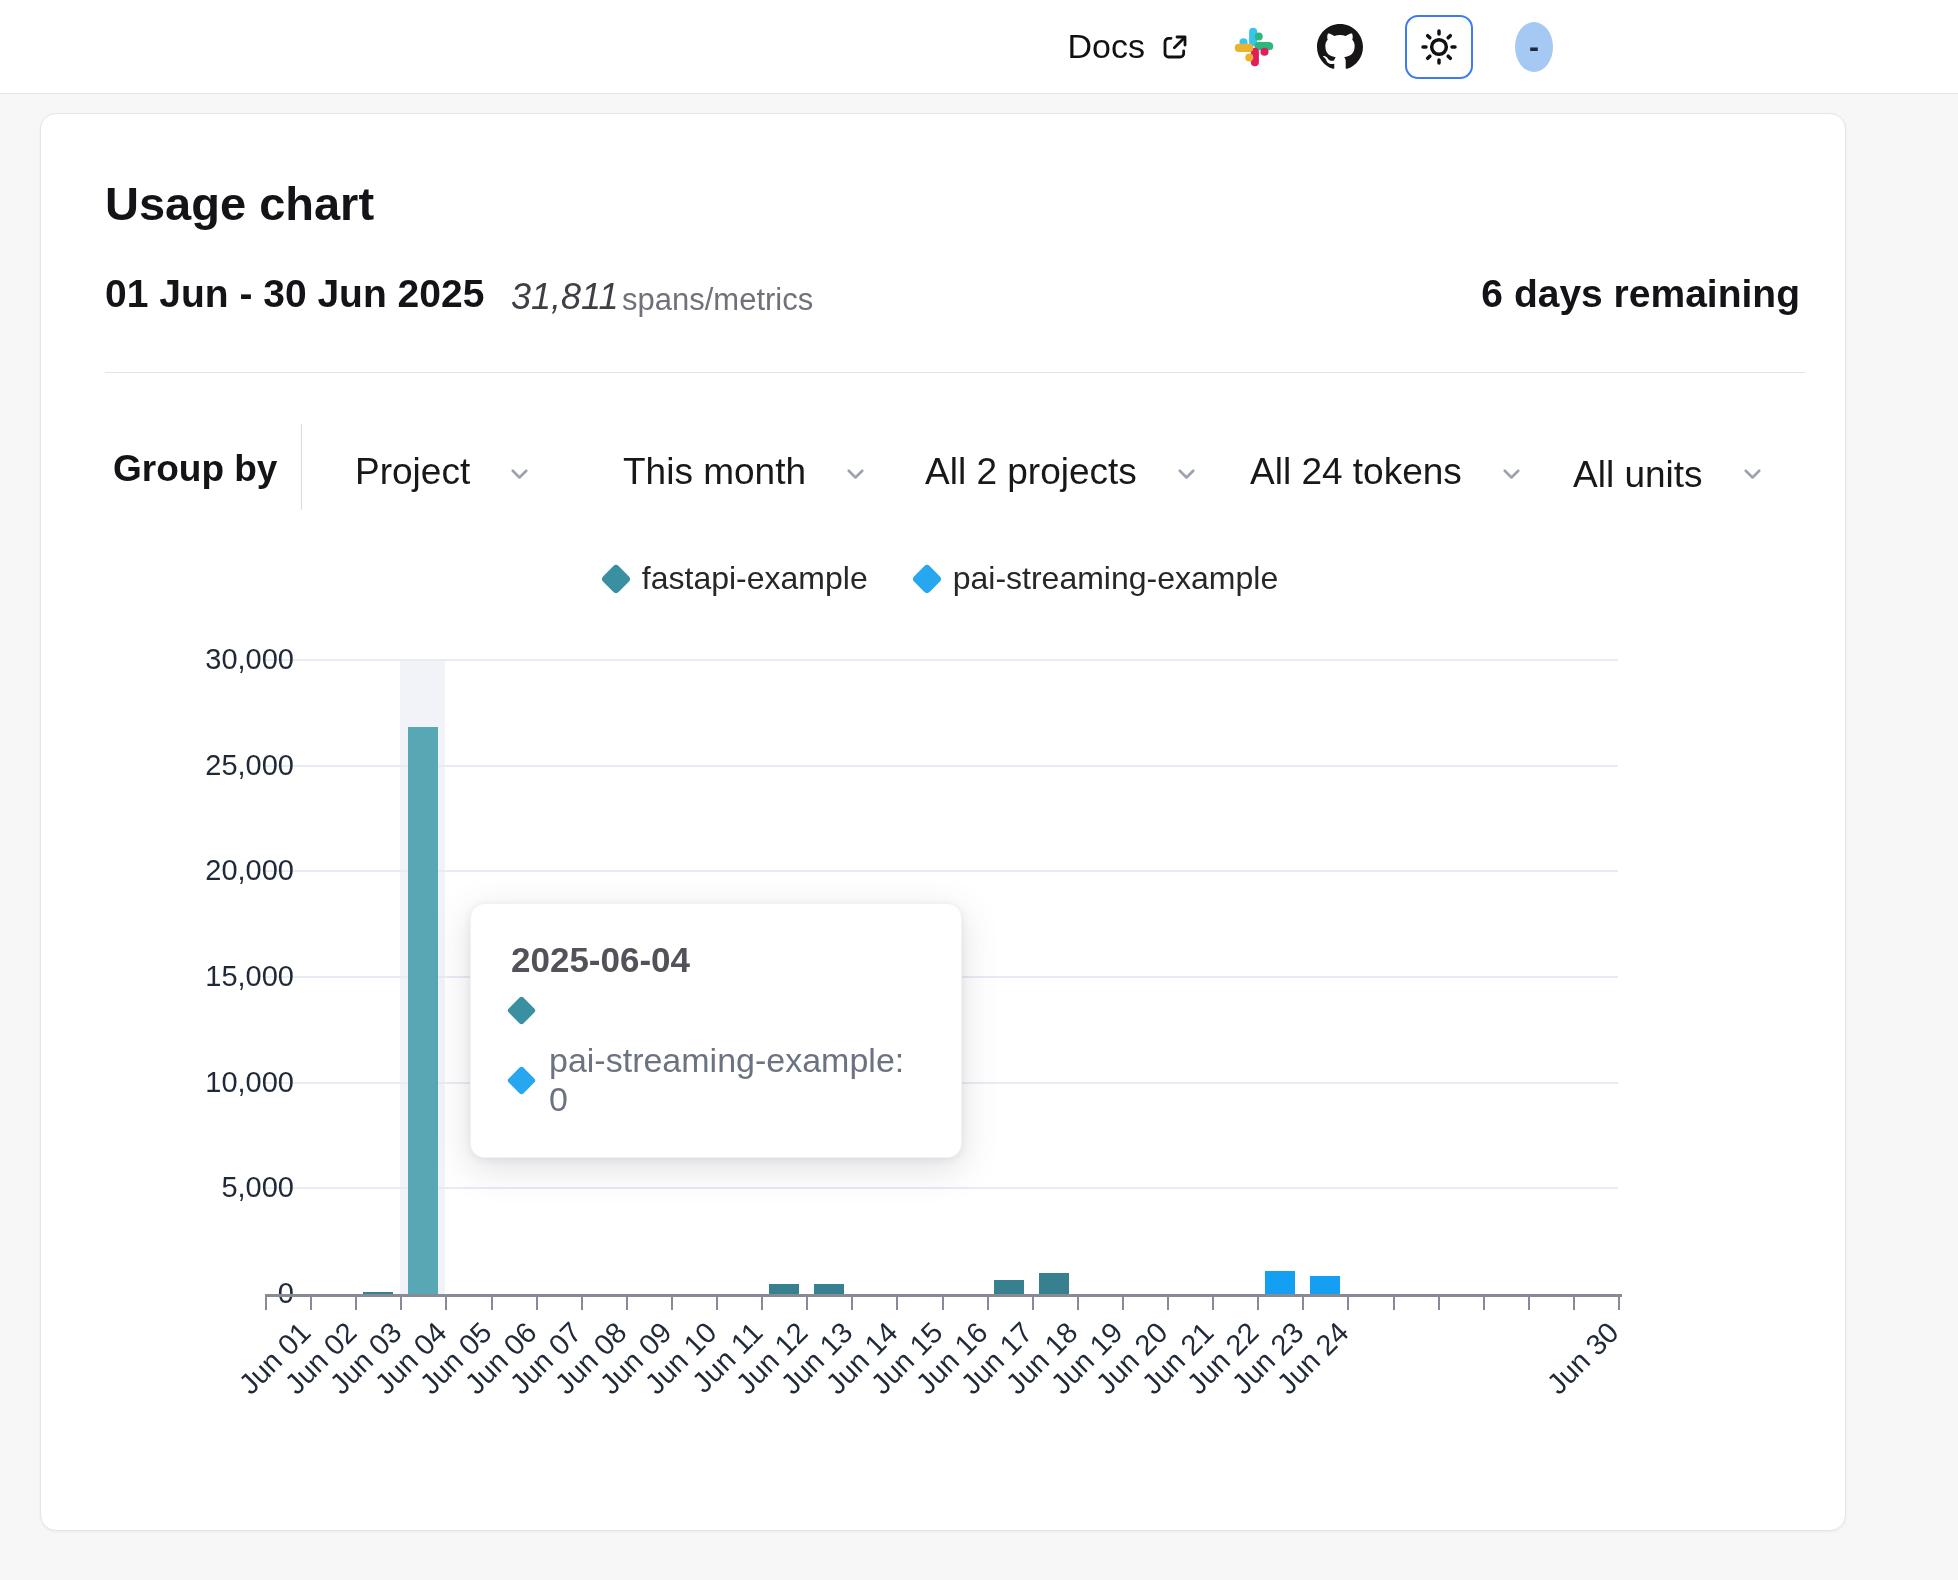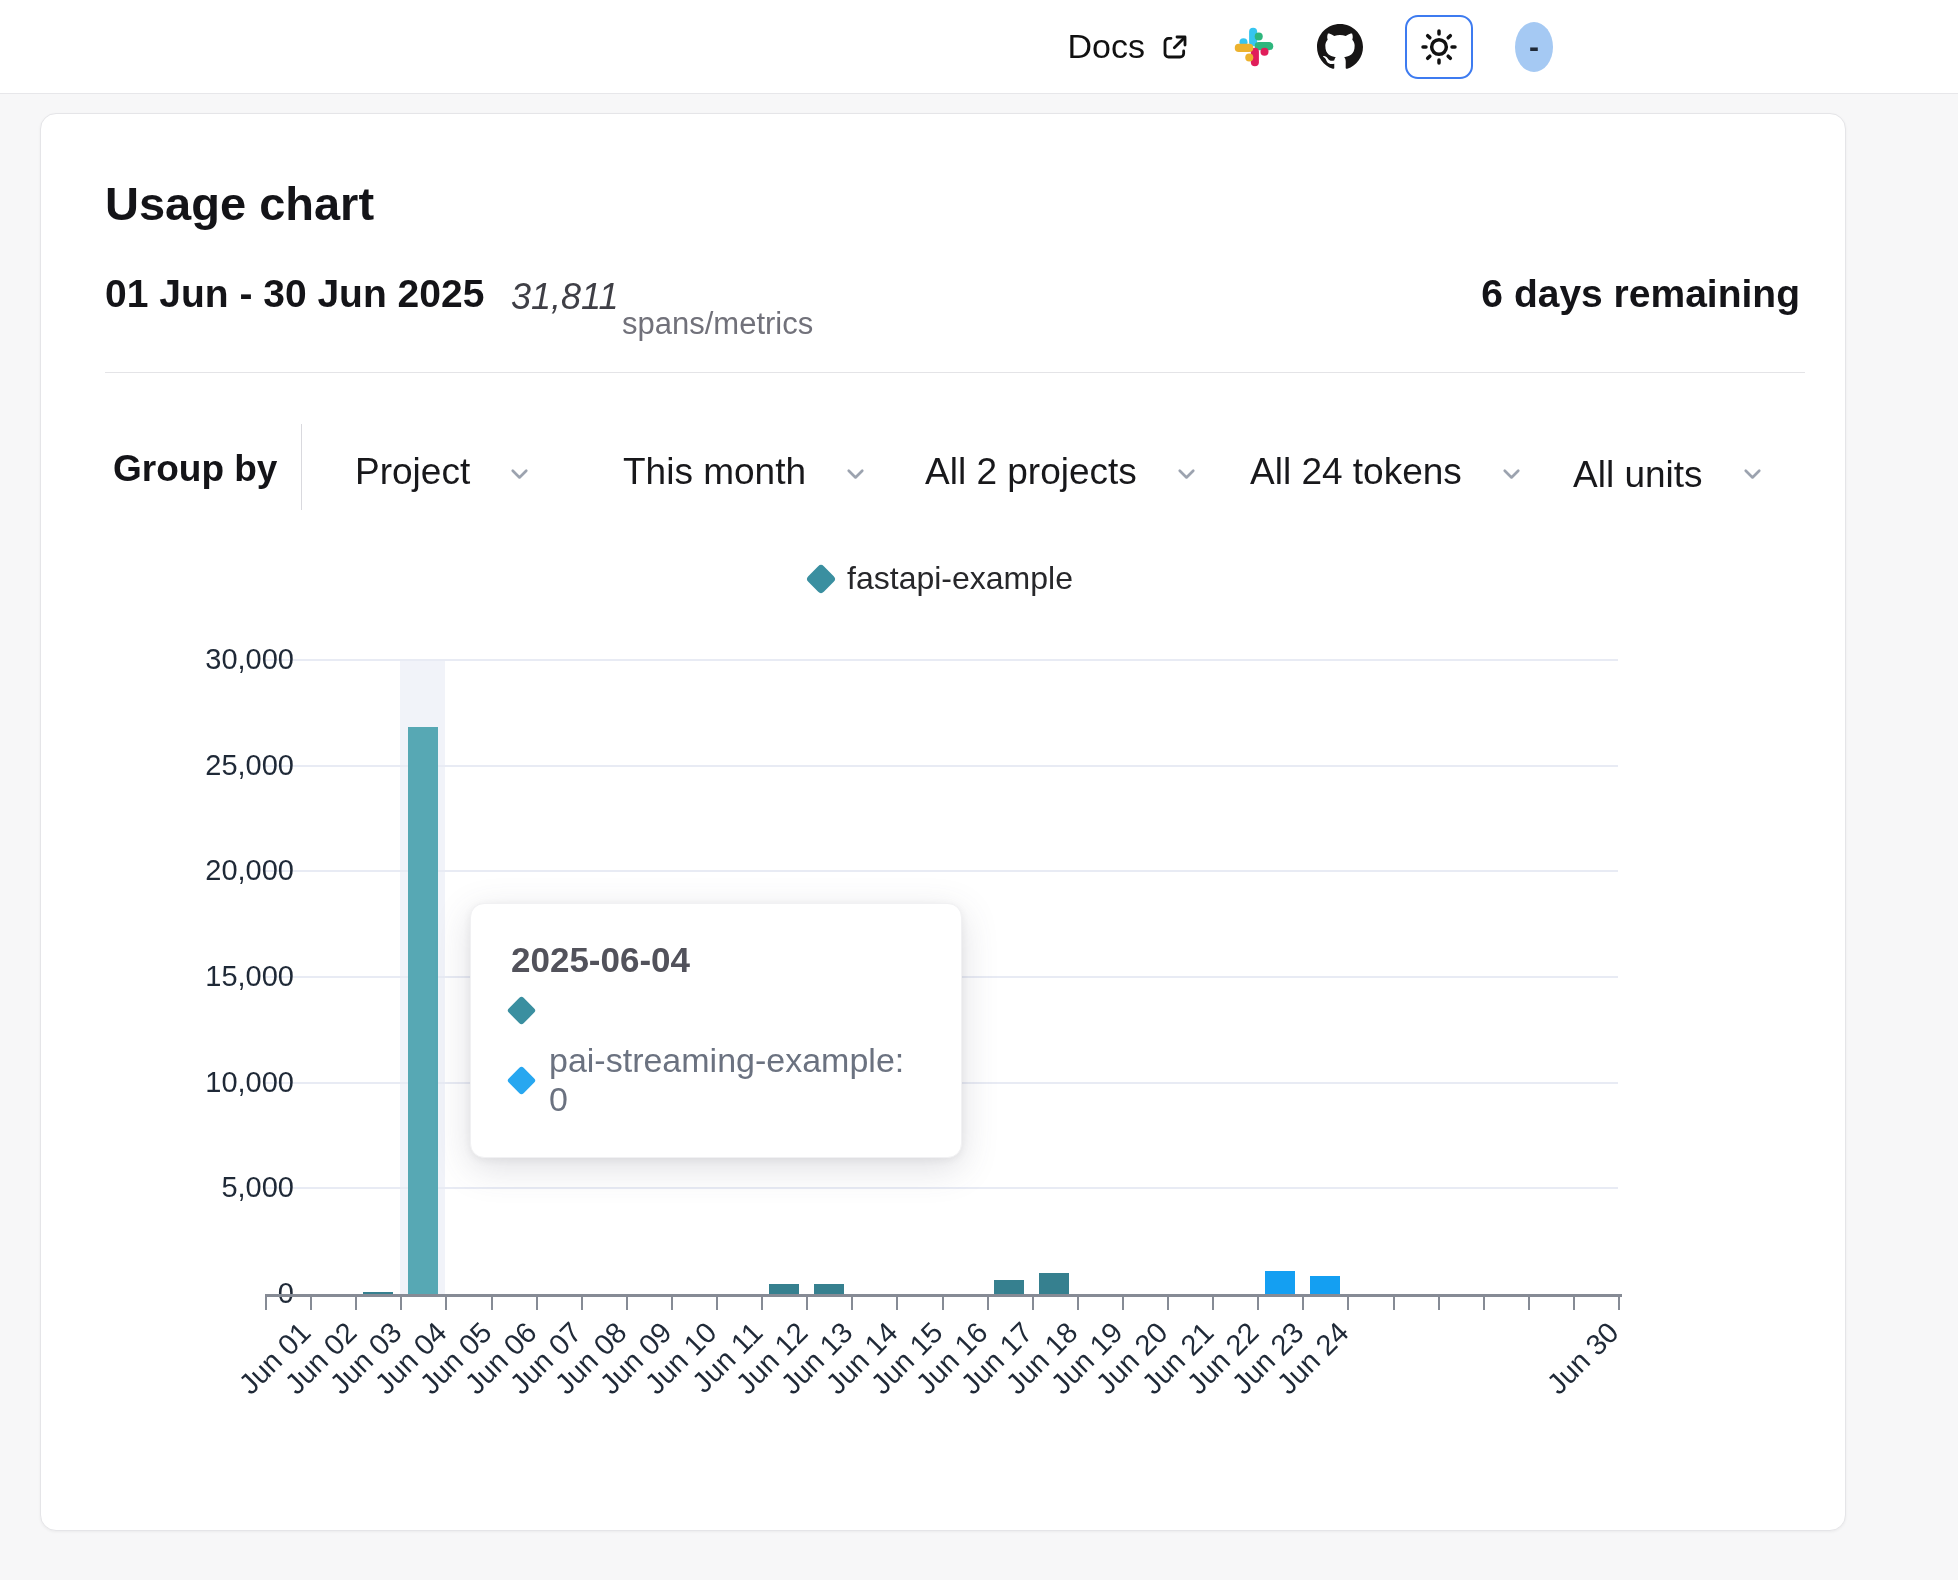--- a/index.html
+++ b/index.html
@@ -29,21 +29,21 @@
   }
 
   
   .card{
     position:absolute;left:40px;top:113px;width:1804px;height:1416px;background:#ffffff;
     border:1px solid #e5e5e8;border-radius:16px;box-shadow:0 1px 3px rgba(0,0,0,0.05);
   }
   .card-title{position:absolute;left:105px;top:176px;font-size:47px;font-weight:bold;color:#141418;}
   .date-range{position:absolute;left:105px;top:272px;font-size:39px;font-weight:bold;color:#141418;}
   .total-count{position:absolute;left:511px;top:276px;font-size:36px;color:#3f3f46;font-style:italic;}
-  .total-unit{position:absolute;left:622px;top:282px;font-size:31px;color:#71717a;margin-top:24px;}
+  .total-unit{position:absolute;left:622px;top:282px;font-size:31px;color:#71717a;}
   .remaining{position:absolute;right:158px;top:272px;font-size:39px;font-weight:bold;color:#141418;}
   .hdr-divider{position:absolute;left:105px;top:372px;width:1700px;height:1px;background:#e4e4e7;}
 
   
   .group-by{position:absolute;left:113px;top:448px;font-size:37px;font-weight:bold;color:#141418;}
   .filter-vdiv{position:absolute;left:301px;top:424px;width:1px;height:86px;background:#d9d9de;}
   .dropdown{
     position:absolute;top:448px;display:flex;align-items:center;gap:36px;
     font-size:37px;color:#18181b;cursor:pointer;
   }
@@ -180,20 +180,24 @@
     <span>All units</span>
     <span class="chev"><svg width="27" height="27" viewBox="0 0 24 24" fill="none" stroke="#9ca3af" stroke-width="2.4" stroke-linecap="round" stroke-linejoin="round">
           <path d="M6 9.5l6 6 6-6"></path>
         </svg></span>
   </div>
 
   <div class="legend" id="legend">
       <div class="legend-item">
         <span class="diamond" style="background: rgb(58, 143, 160);"></span>
         <span class="legend-label">fastapi-example</span>
+      </div>
+      <div class="legend-item">
+        <span class="diamond" style="background: rgb(39, 167, 240);"></span>
+        <span class="legend-label">pai-streaming-example</span>
       </div>
     </div>
 
   <div id="chart-layer">
       <div class="band" style="left:400.3px;top:660px;width:45.1px;height:634px;"></div>
       <div class="ylabel" style="top:1277.0px;">0</div>
       <div class="gridline" style="left:265px;top:1187.3px;width:1353px;"></div>
       <div class="ylabel" style="top:1171.3px;">5,000</div>
       <div class="gridline" style="left:265px;top:1081.7px;width:1353px;"></div>
       <div class="ylabel" style="top:1065.7px;">10,000</div>

